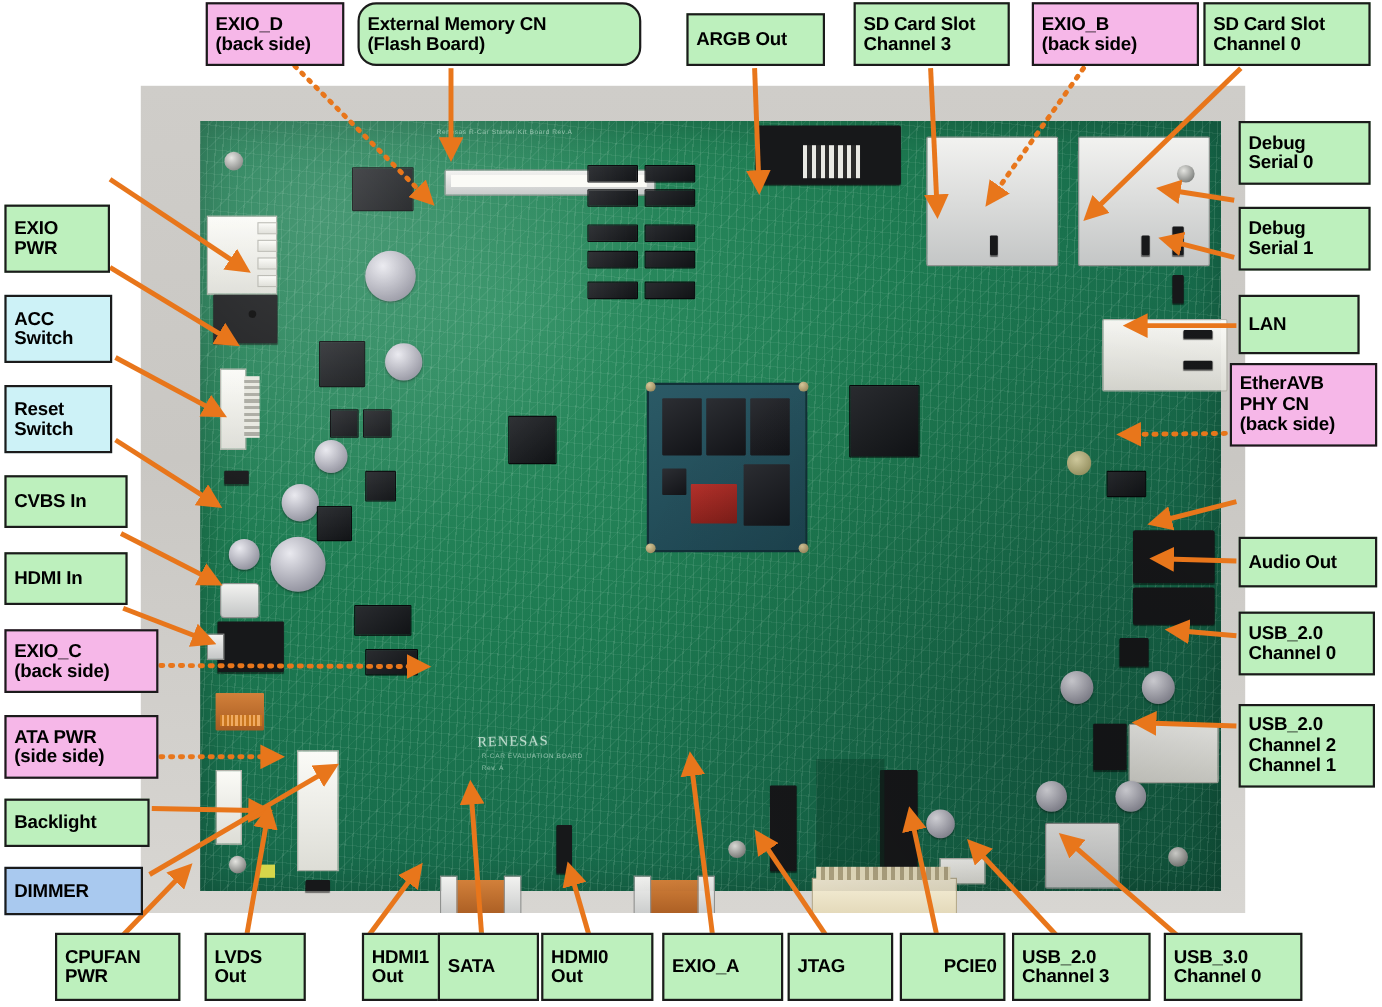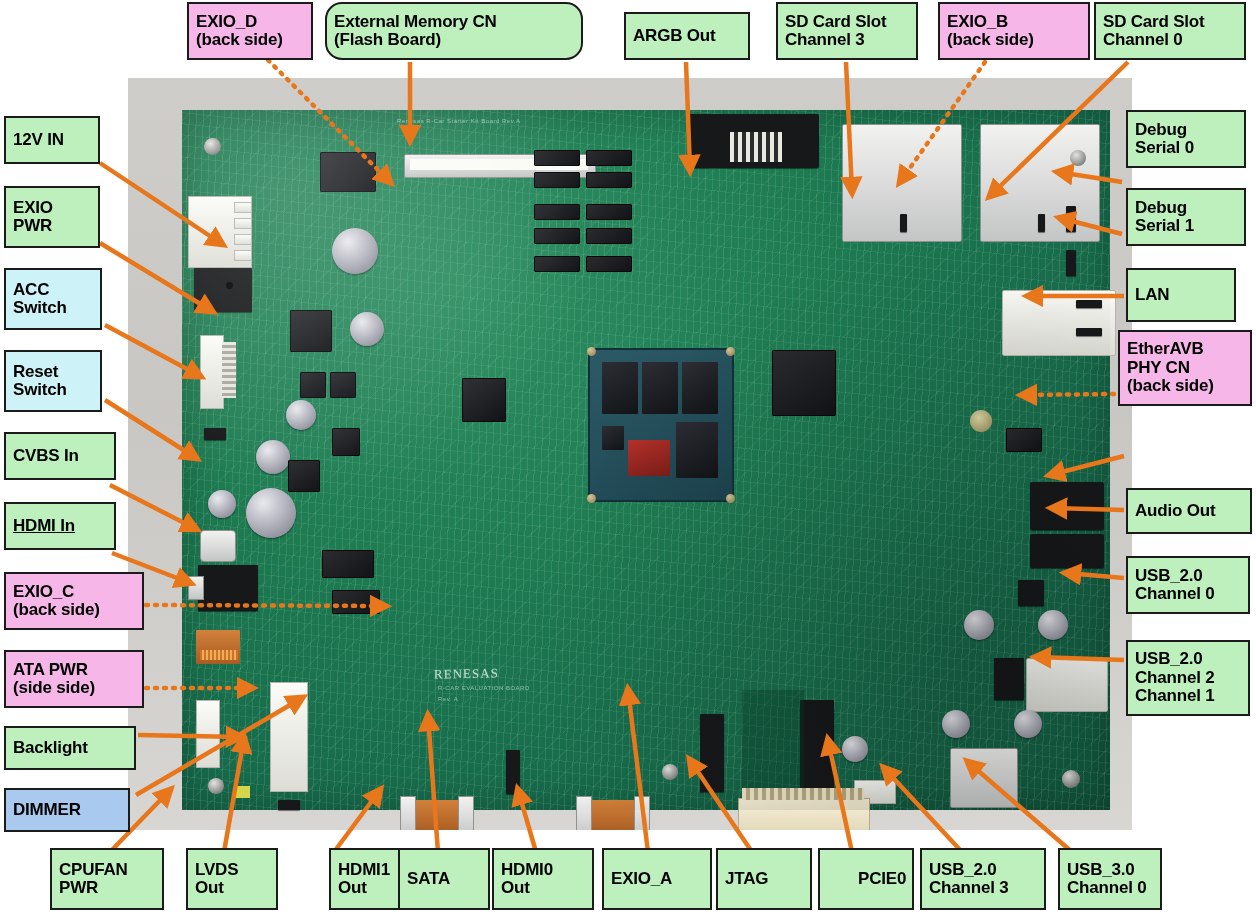--- a/index.html
+++ b/index.html
@@ -315,29 +315,28 @@
   <div class="label lb-green" style="left:325px;  top:2px;   width:258px; height:58px;border-radius:17px;">External Memory CN
 (Flash Board)</div>
   <div class="label lb-green" style="left:624px;  top:12px;  width:126px; height:48px;">ARGB Out</div>
   <div class="label lb-green" style="left:776px;  top:2px;   width:142px; height:58px;">SD Card Slot
 Channel 3</div>
   <div class="label lb-pink" style="left:938px;  top:2px;   width:152px; height:58px;">EXIO_B
 (back side)</div>
   <div class="label lb-green" style="left:1094px; top:2px;   width:152px; height:58px;">SD Card Slot
 Channel 0</div>
 
-  <div class="label lb-green" style="left:4px;  top:116px; width:96px;  height:48px;">12V IN</div>
   <div class="label lb-green" style="left:4px;  top:186px; width:96px;  height:62px;">EXIO
 PWR</div>
   <div class="label lb-cyan" style="left:4px;  top:268px; width:98px;  height:62px;">ACC
 Switch</div>
   <div class="label lb-cyan" style="left:4px;  top:350px; width:98px;  height:62px;">Reset
 Switch</div>
   <div class="label lb-green" style="left:4px;  top:432px; width:112px; height:48px;">CVBS In</div>
-  <div class="label lb-green" style="left:4px;  top:502px; width:112px; height:48px;text-decoration:underline;">HDMI In</div>
+  <div class="label lb-green" style="left:4px;  top:502px; width:112px; height:48px;">HDMI In</div>
   <div class="label lb-pink" style="left:4px;  top:572px; width:140px; height:58px;">EXIO_C
 (back side)</div>
   <div class="label lb-pink" style="left:4px;  top:650px; width:140px; height:58px;">ATA PWR
 (side side)</div>
   <div class="label lb-green" style="left:4px;  top:726px; width:132px; height:44px;">Backlight</div>
   <div class="label lb-blue" style="left:4px;  top:788px; width:126px; height:44px;">DIMMER</div>
 
   <div class="label lb-green" style="left:1126px; top:110px; width:120px; height:58px;">Debug
 Serial 0</div>
   <div class="label lb-green" style="left:1126px; top:188px; width:120px; height:58px;">Debug
@@ -360,16 +359,16 @@
   <div class="label lb-green" style="left:288px;  top:848px; width:111px; height:62px;margin-left:41px;">HDMI1
 Out</div>
   <div class="label lb-green" style="left:398px;  top:848px; width:92px;  height:62px;">SATA</div>
   <div class="label lb-green" style="left:492px;  top:848px; width:102px; height:62px;">HDMI0
 Out</div>
   <div class="label lb-green" style="left:602px;  top:848px; width:110px; height:62px;">EXIO_A</div>
   <div class="label lb-green" style="left:716px;  top:848px; width:96px;  height:62px;">JTAG</div>
   <div class="label lb-green" style="left:818px;  top:848px; width:96px;  height:62px;padding-left:38px;">PCIE0</div>
   <div class="label lb-green" style="left:920px;  top:848px; width:126px; height:62px;">USB_2.0
 Channel 3</div>
-  <div class="label lb-green" style="left:1058px; top:848px; width:104px; height:62px;">USB_3.0
+  <div class="label lb-green" style="left:1058px; top:848px; width:126px; height:62px;">USB_3.0
 Channel 0</div>
 
 </div>
 
 </body></html>

